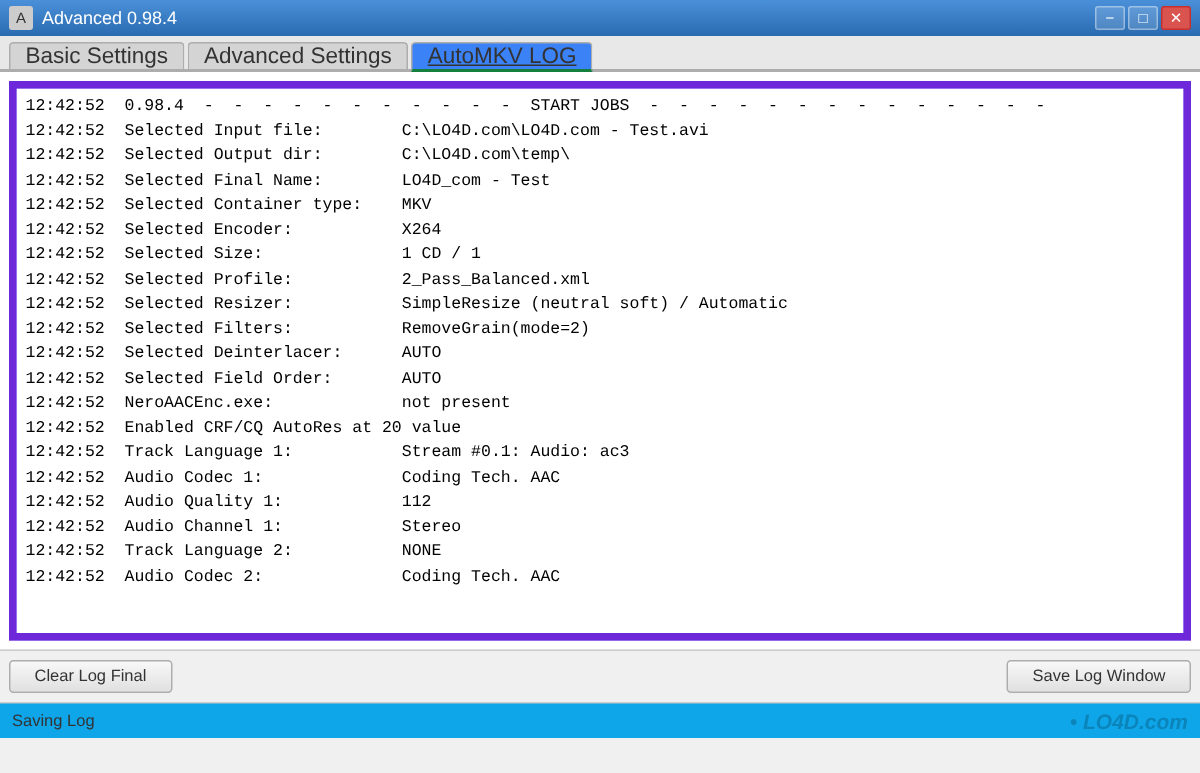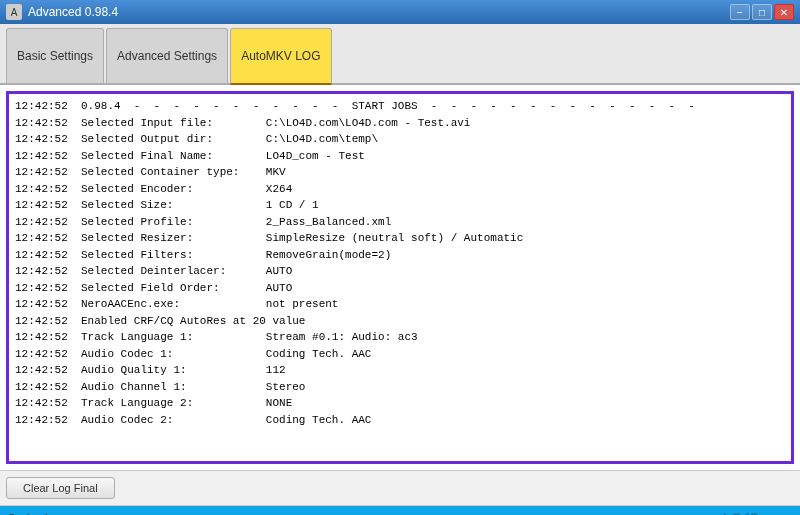--- a/index.html
+++ b/index.html
@@ -60,48 +60,49 @@
       border-color: #c9302c;
     }
     .tabs-bar {
       background: #e8e8e8;
       display: flex;
       align-items: flex-end;
       padding: 4px 6px 0 6px;
       border-bottom: 2px solid #adadad;
     }
     .tab {
-      padding: 20px 10px;
+      padding: 0 10px;
       border: 1px solid #adadad;
       border-bottom: none;
       background: #d4d4d4;
       cursor: pointer;
-      font-size: 12px;
+      font-size: 15px;
       margin-right: 2px;
       border-radius: 3px 3px 0 0;
       color: #333;
     }
     .tab.active {
-      background: #fde047;
-      border-bottom: 2px solid #a16207;
+      background: #3b82f6;
+      border-bottom: 2px solid #15803d;
       margin-bottom: -2px;
       font-weight: normal;
       z-index: 1;
       position: relative;
+      text-decoration: underline;
     }
     .main-content {
       background: white;
       padding: 6px;
       height: calc(515px - 24px - 34px - 48px - 24px);
       display: flex;
       flex-direction: column;
     }
     .log-area-wrapper {
       flex: 1;
-      border: 3px solid #6d28d9;
+      border: 5px solid #6d28d9;
       overflow: hidden;
       position: relative;
       background: #8b5cf6;
     }
     .log-area {
       width: 100%;
       height: 100%;
       overflow-y: scroll;
       overflow-x: scroll;
       font-family: 'Courier New', monospace;
@@ -193,18 +194,19 @@
 12:42:52  Audio Codec 1:              Coding Tech. AAC
 12:42:52  Audio Quality 1:            112
 12:42:52  Audio Channel 1:            Stereo
 12:42:52  Track Language 2:           NONE
 12:42:52  Audio Codec 2:              Coding Tech. AAC</textarea>
   </div>
 </div>
 
 <div class="button-bar">
   <button class="action-btn">Clear Log Final</button>
+  <button class="action-btn">Save Log Window</button>
 </div>
 
 <div class="status-bar">
   <span>Saving Log</span>
   <span class="watermark">• LO4D.com</span>
 </div>
 
 </body></html>

